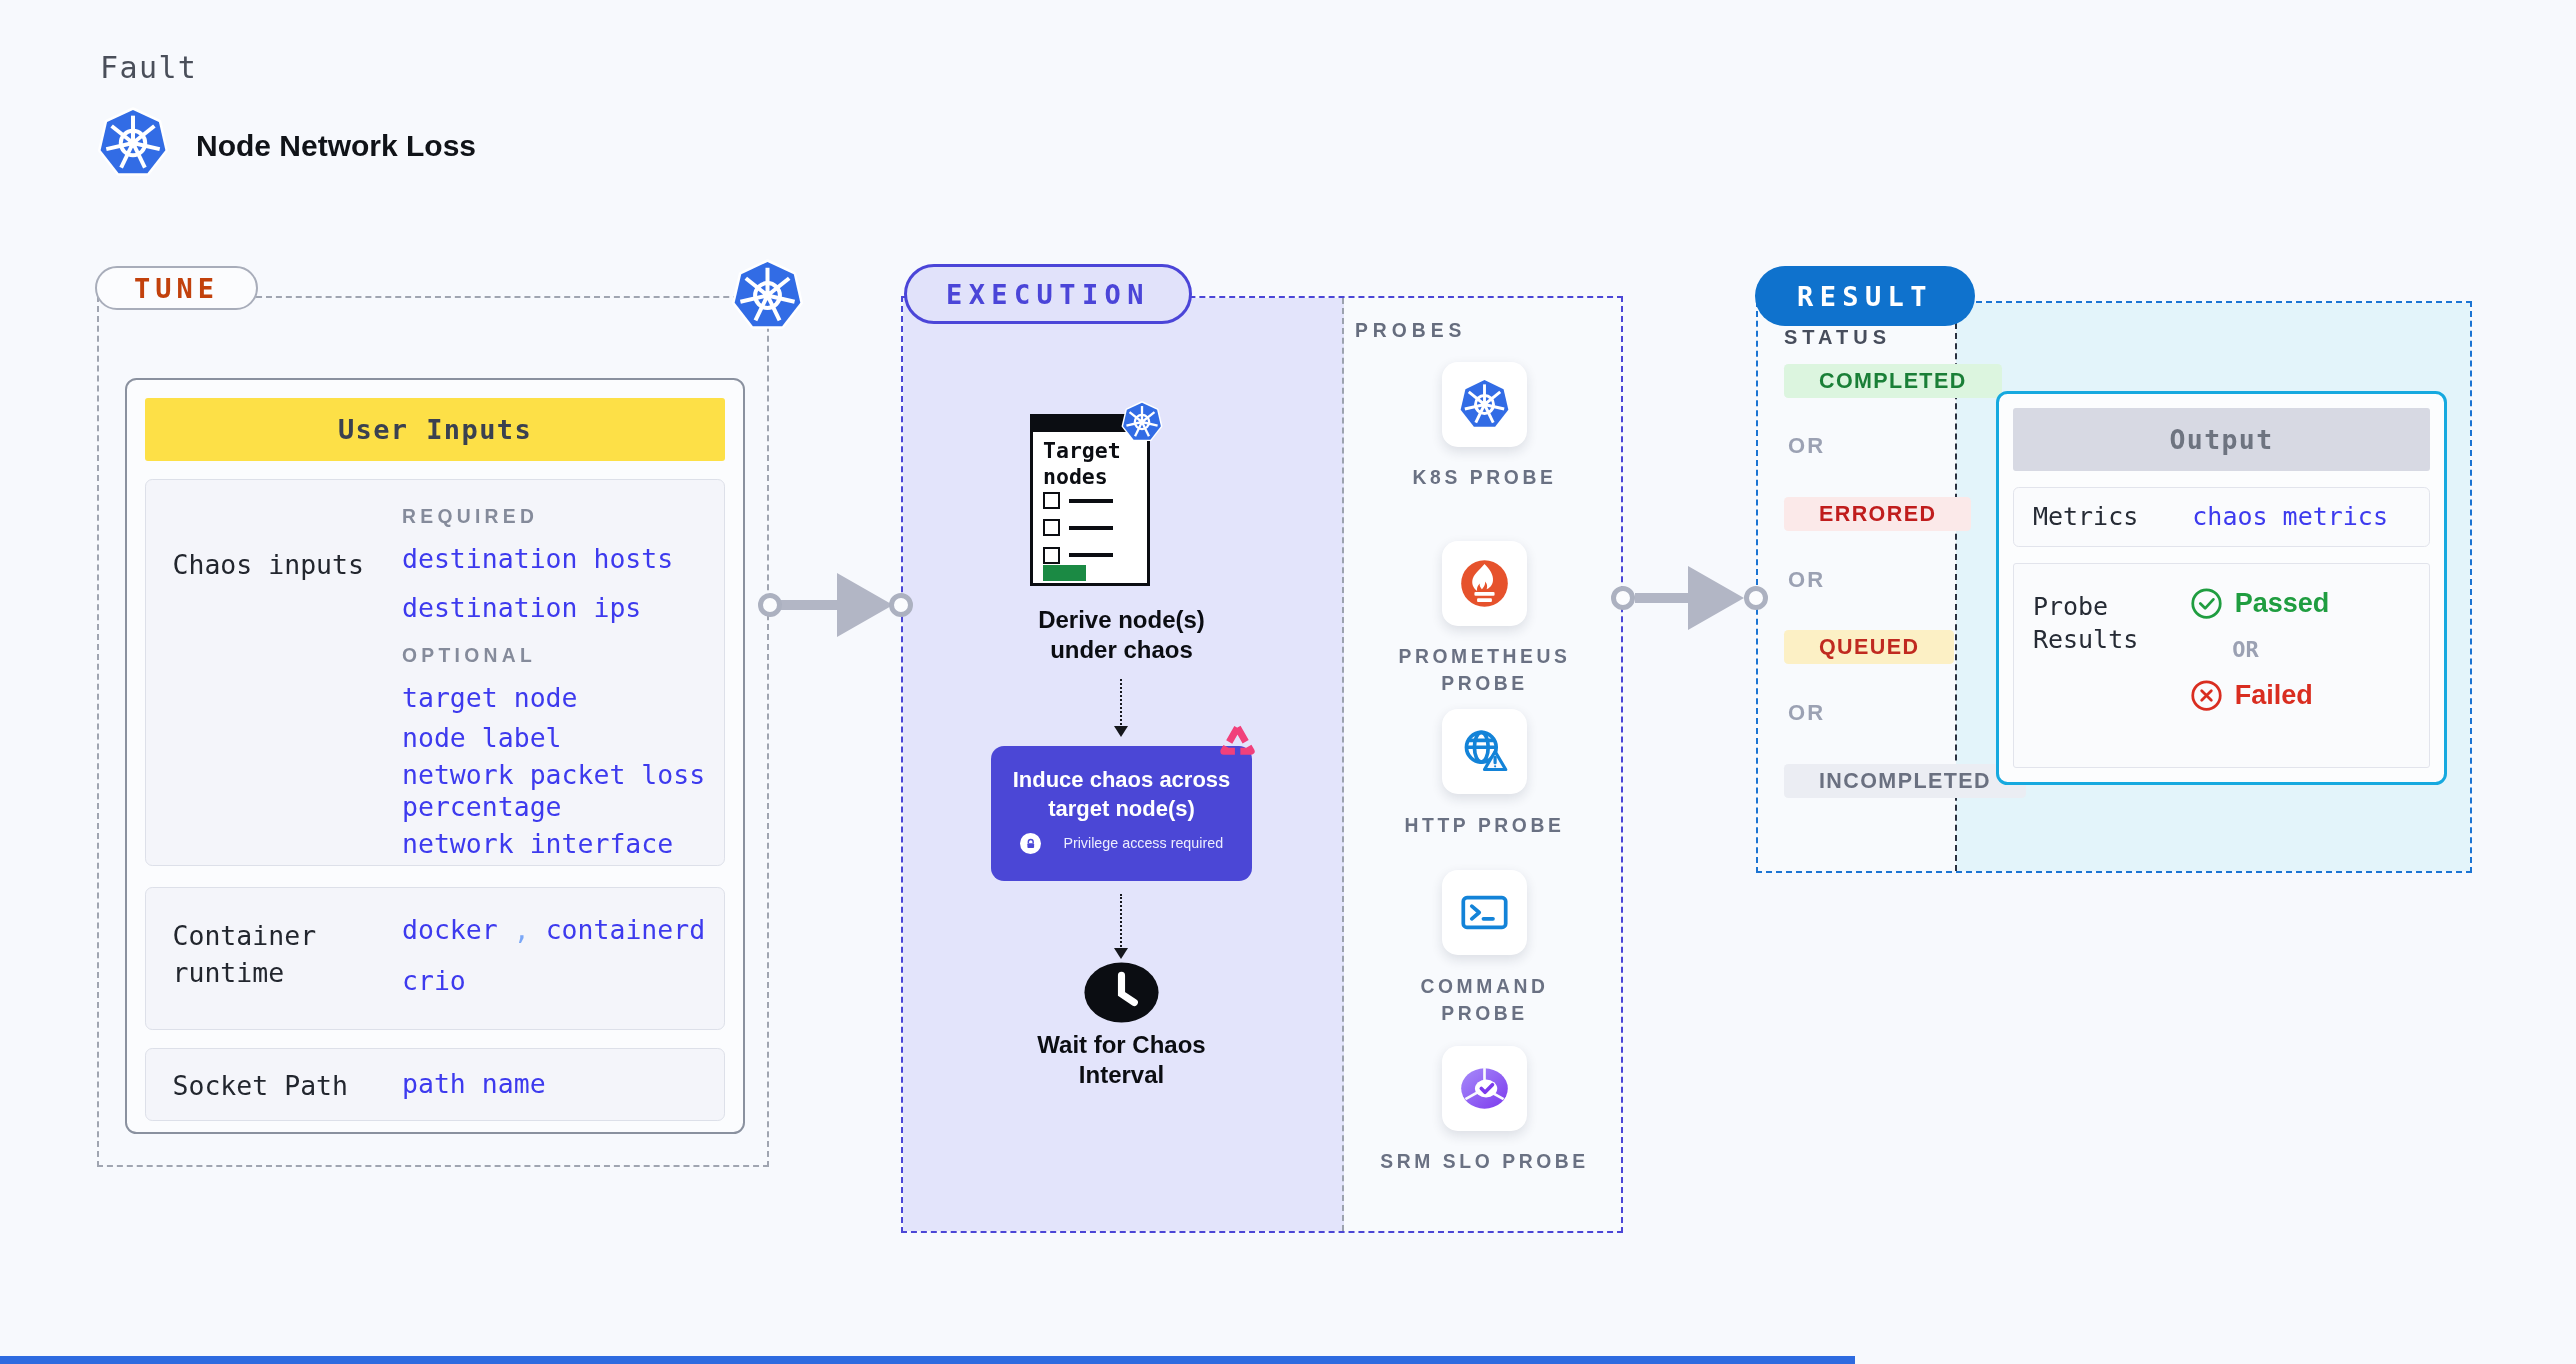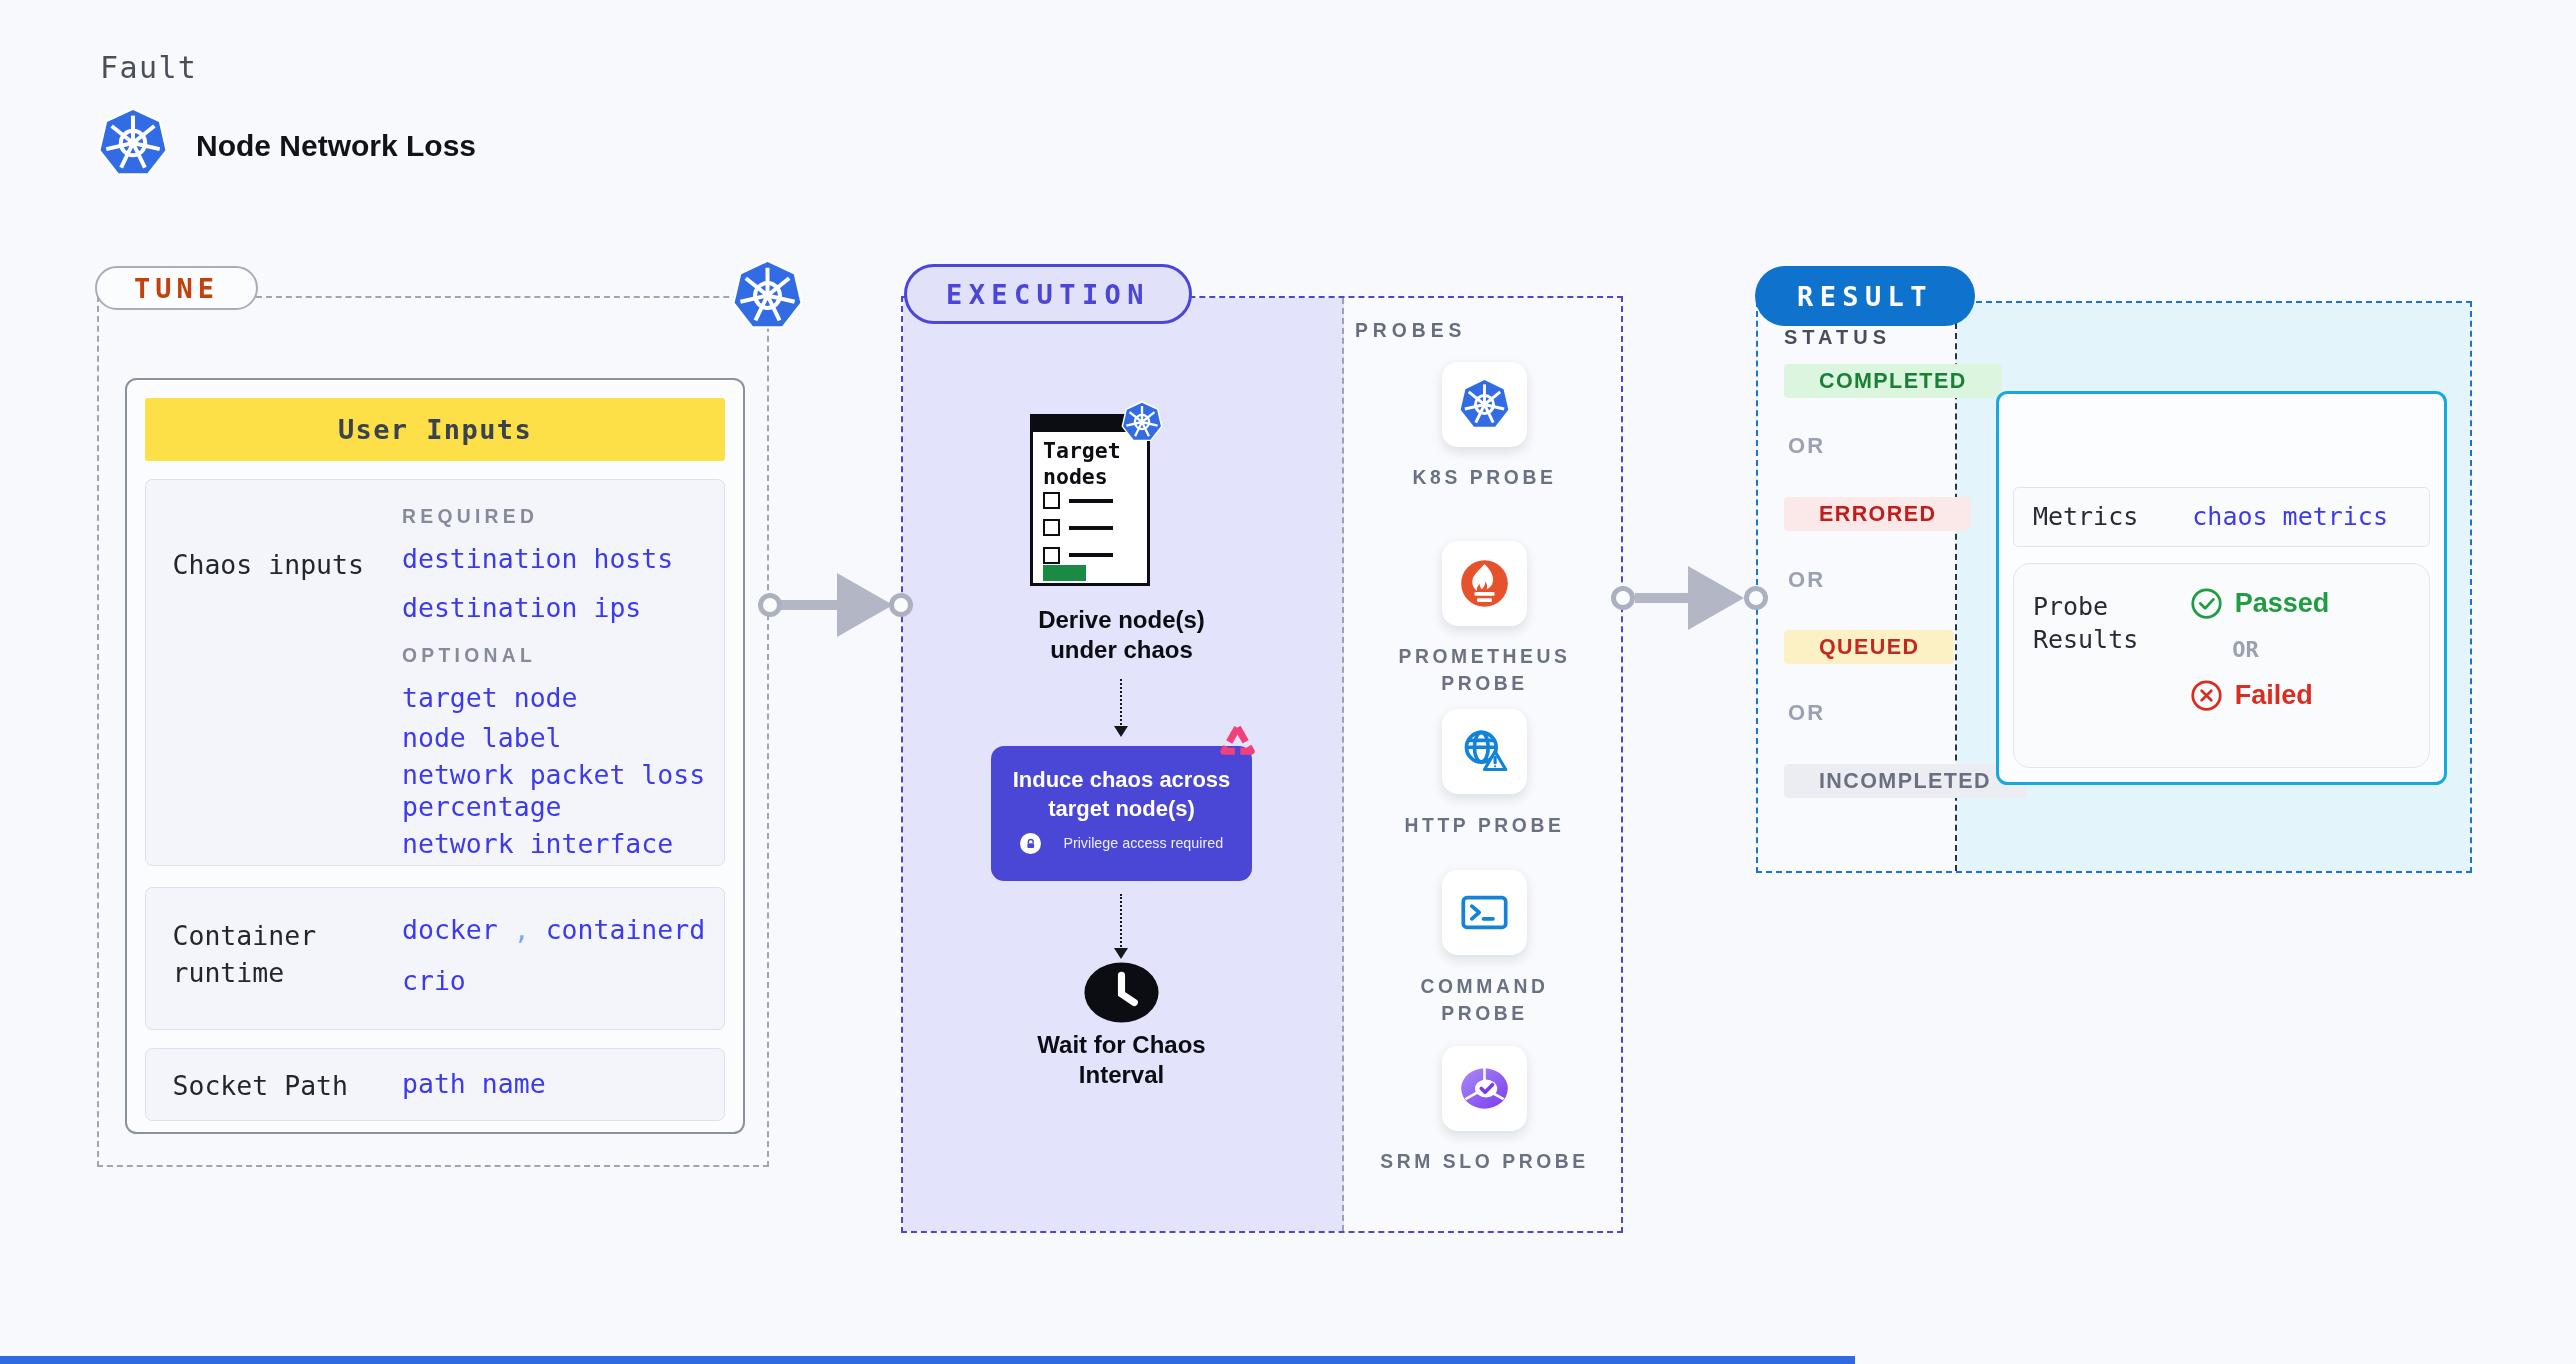--- a/index.html
+++ b/index.html
@@ -72,21 +72,21 @@
 
   
   .status-heading{position:absolute;left:1784px;top:326px;font-weight:bold;font-size:20px;color:#474D5C;letter-spacing:5px;z-index:3;}
   .badge{position:absolute;left:1784px;height:34px;border-radius:4.3px;display:inline-flex;align-items:center;padding:0 35px;font-weight:bold;font-size:21.5px;letter-spacing:1.4px;z-index:3;}
   .or{position:absolute;left:1788px;font-weight:bold;font-size:22px;color:#9BA1B3;letter-spacing:2.1px;z-index:3;}
   .output-box{position:absolute;left:1996px;top:391px;width:451px;height:394px;background:#FCFDFE;border:3.6px solid #16A9DF;border-radius:11.5px;box-sizing:border-box;z-index:4;}
   .output-header{position:absolute;left:14.3px;top:14.3px;right:14.3px;height:63px;background:#D7D9E3;border-radius:2.9px;font-family:"DejaVu Sans Mono",monospace;font-weight:bold;font-size:26.5px;color:#6E7480;text-align:center;line-height:63px;letter-spacing:1.4px;}
   .metrics-row{position:absolute;left:14.3px;top:93px;right:14.3px;height:60px;background:#FAFBFD;border:1.4px solid #E2E4EC;border-radius:5.7px;box-sizing:border-box;}
   .metrics-label{position:absolute;left:18.6px;font-family:"DejaVu Sans Mono",monospace;font-size:25px;color:#262B35;line-height:57px;}
   .metrics-value{position:absolute;left:178px;font-family:"DejaVu Sans Mono",monospace;font-size:25px;color:#3D3AEE;line-height:57px;}
-  .probe-row{position:absolute;left:14.3px;top:169px;right:14.3px;bottom:14.3px;background:#FAFBFD;border:1.4px solid #E2E4EC;border-radius:17px;box-sizing:border-box;}
+  .probe-row{position:absolute;left:14.3px;top:169px;right:14.3px;bottom:14.3px;background:#FAFBFD;border:1.4px solid #E2E4EC;border-radius:3px;box-sizing:border-box;}
   .probe-row-label{position:absolute;left:18.6px;top:26px;width:129px;font-family:"DejaVu Sans Mono",monospace;font-size:25px;color:#262B35;line-height:33px;}
   .pr-col{position:absolute;left:176px;top:23px;width:236px;}
   .pr-line{display:flex;align-items:center;gap:11.5px;}
   .pr-line svg{width:33px;height:33px;}
   .passed-text{font-weight:bold;font-size:27px;color:#1F9D40;}
   .failed-text{font-weight:bold;font-size:27px;color:#D92D20;}
   .pr-or{margin:17px 0 17px 42px;font-family:"DejaVu Sans Mono",monospace;font-weight:bold;font-size:22px;color:#9BA1B3;}
 
   .bottom-bar{position:absolute;left:0;top:1356px;width:1855px;height:8.6px;background:#2E6BE0;}
 </style>
@@ -285,20 +285,21 @@
   <div class="status-heading">STATUS</div>
   <div class="badge" style="top: 364px; color: rgb(26, 127, 55); background: rgb(220, 245, 223);">COMPLETED</div>
   <div class="or" style="top:433px">OR</div>
   <div class="badge" style="top: 497px; color: rgb(192, 29, 29); background: rgb(251, 233, 233);">ERRORED</div>
   <div class="or" style="top:567px">OR</div>
   <div class="badge" style="top: 630px; color: rgb(192, 42, 32); background: rgb(252, 240, 197);">QUEUED</div>
   <div class="or" style="top:700px">OR</div>
   <div class="badge" style="top: 764px; color: rgb(106, 112, 128); background: rgb(235, 237, 243);">INCOMPLETED</div>
 
   <div class="output-box">
+    <div class="output-header">Output</div>
     <div class="metrics-row">
       <div class="metrics-label">Metrics</div>
       <div class="metrics-value">chaos metrics</div>
     </div>
     <div class="probe-row">
       <div class="probe-row-label">Probe Results</div>
       <div class="pr-col">
         <div class="pr-line">
           <svg viewBox="0 0 48 48" fill="none" stroke="#1F9D40" stroke-width="4">
               <circle cx="24" cy="24" r="20"></circle>

